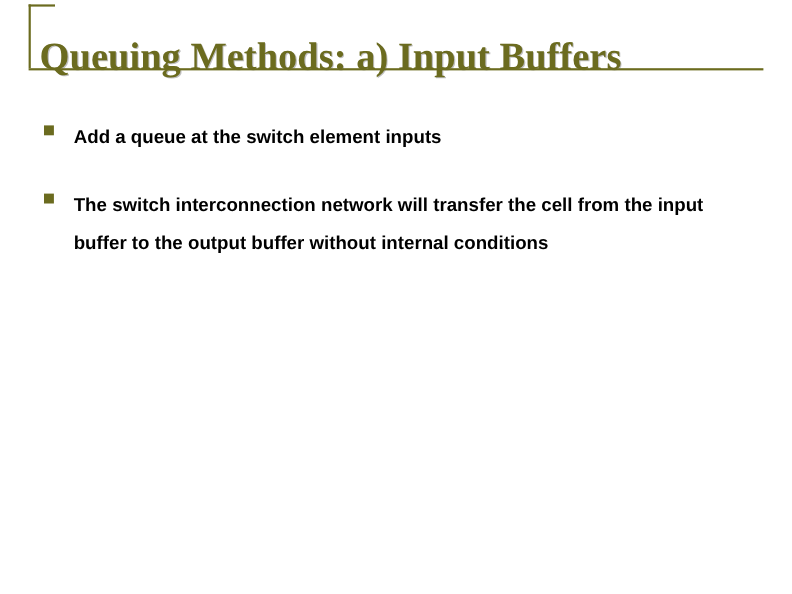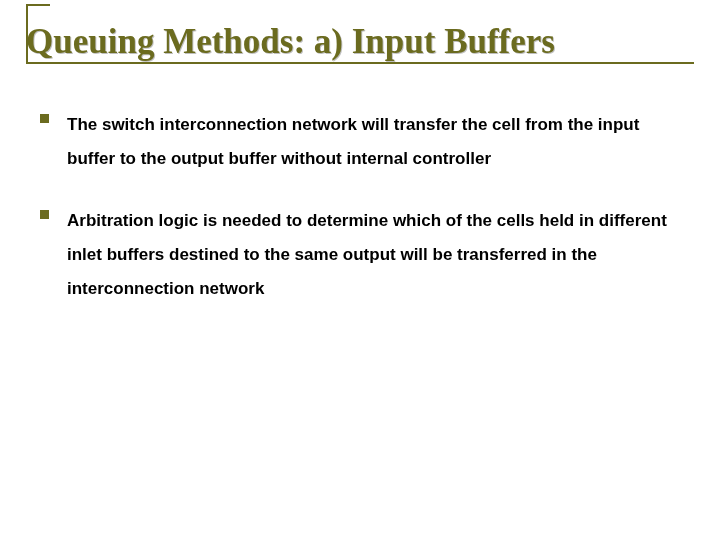--- a/index.html
+++ b/index.html
@@ -23,21 +23,21 @@
     top: 10px;
     width: 668px;
     padding: 6px 0 10px 0;
   }
   .title {
     font-family: "Times New Roman", Times, serif;
     font-weight: bold;
     font-size: 35px;
     color: #6b6b1f; 
     text-shadow: 1px 1px 0 rgba(0,0,0,0.25);
-    margin: 0;
+    margin: 10px;
     padding-top: 6px;
     line-height: 1.15;
   }
   .title-underline {
     position: absolute;
     left: 26px;
     top: 62px;
     width: 668px;
     height: 0;
     border-bottom: 2px solid #6b6b1f;
@@ -94,26 +94,26 @@
   <div class="title-tick"></div>
   <div class="title-tick-v"></div>
 
   <div class="title-wrap">
     <h1 class="title">Queuing Methods: a) Input Buffers</h1>
   </div>
   <div class="title-underline"></div>
 
   <div class="content">
 
+    <div class="item">
+      <div class="bullet"></div>
+      <div class="text">Add a queue at the switch element inputs</div>
+    </div>
 
 
     <div class="item">
       <div class="bullet"></div>
-      <div class="text">The switch interconnection network will transfer the cell from the input buffer to the output buffer without internal controller</div>
+      <div class="text">The switch interconnection network will transfer the cell from the input buffer to the output buffer without internal conditions</div>
     </div>
 
-    <div class="item">
-      <div class="bullet"></div>
-      <div class="text">Arbitration logic is needed to determine which of the cells held in different inlet buffers destined to the same output will be transferred in the interconnection network</div>
-    </div>
 
   </div>
 </div>
 
 </body></html>

